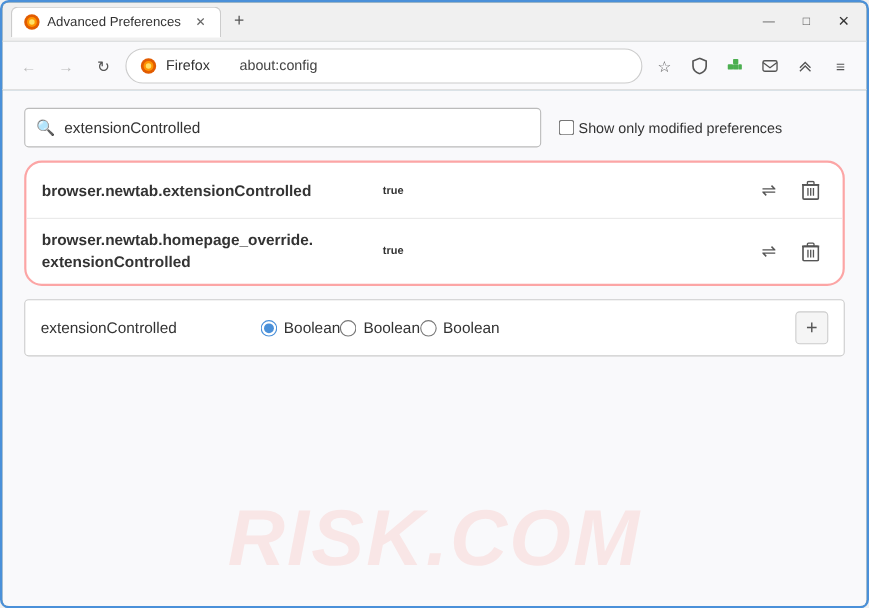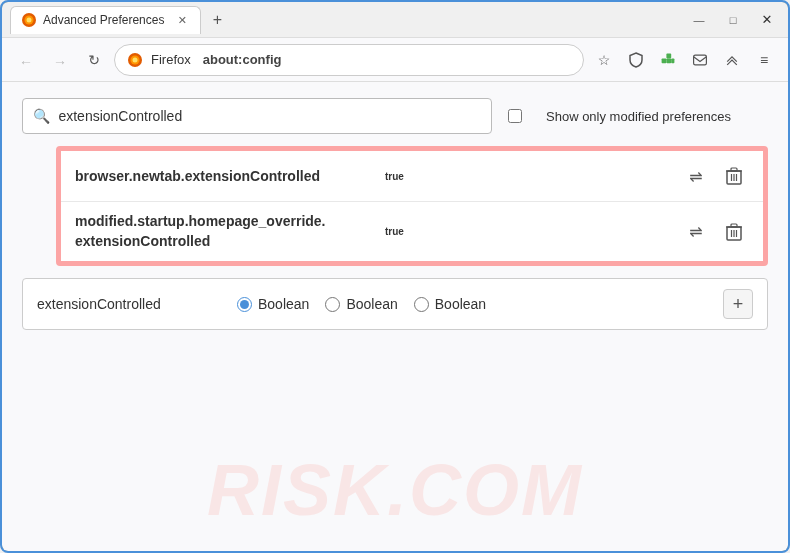--- a/index.html
+++ b/index.html
@@ -133,22 +133,21 @@
     }
 
     .browser-label {
       font-size: 13px;
       color: #333;
       font-weight: 500;
     }
     .url-text {
       font-size: 13px;
       color: #444;
-      margin-left: 4px;
-      font-weight: bold;
+      margin-left: 19px;
     }
 
     .nav-icons {
       display: flex;
       align-items: center;
       gap: 4px;
     }
     .nav-icon-btn {
       width: 28px;
       height: 28px;
@@ -214,38 +213,37 @@
       border: none;
       outline: none;
       background: transparent;
       font-size: 14px;
       color: #333;
       flex: 1;
     }
     .show-modified-row {
       display: flex;
       align-items: center;
-      gap: 24px;
+      gap: 4px;
       font-size: 13px;
       color: #333;
     }
     .checkbox-modified {
       width: 14px;
       height: 14px;
       cursor: pointer;
       accent-color: #4a90d9;
     }
 
     
     .results-table {
-      border: 5px solid #fca5a5;
-      border-radius: 4px;
+      border: 2px solid #fca5a5;
+      border-radius: 16px;
       background: #fff;
       overflow: hidden;
-      margin-left: 34px;
     }
     .result-row {
       display: flex;
       align-items: center;
       padding: 10px 14px;
       border-bottom: 1px solid #e8e8e8;
       min-height: 46px;
     }
     .result-row:last-child { border-bottom: none; }
 
@@ -289,21 +287,20 @@
       min-height: 46px;
     }
     .new-pref-name {
       font-size: 14px;
       color: #333;
       flex: 0 0 200px;
     }
     .radio-group {
       display: flex;
       align-items: center;
-      gap: 16px;
       flex: 1;
     }
     .radio-option {
       display: flex;
       align-items: center;
       gap: 6px;
       font-size: 14px;
       color: #333;
       cursor: pointer;
     }
@@ -443,21 +440,21 @@
               <line x1="5.5" y1="7" x2="5.5" y2="14" stroke="#555" stroke-width="1.2"></line>
               <line x1="8" y1="7" x2="8" y2="14" stroke="#555" stroke-width="1.2"></line>
               <line x1="10.5" y1="7" x2="10.5" y2="14" stroke="#555" stroke-width="1.2"></line>
             </svg>
           </div>
         </div>
       </div>
 
       <div class="result-row">
         <div class="pref-name" style="white-space:normal; line-height:1.4;">
-          <span>modified.startup.homepage_override.</span><br>
+          <span>browser.newtab.homepage_override.</span><br>
           <span>extensionControlled</span>
         </div>
         <span class="pref-value">true</span>
         <div class="row-actions">
           <div class="action-btn">
             <span class="arrow-icon">⇌</span>
           </div>
           <div class="action-btn">
             <svg width="16" height="18" viewBox="0 0 16 18">
               <rect x="1" y="4" width="14" height="13" rx="1" fill="none" stroke="#555" stroke-width="1.5"></rect>

